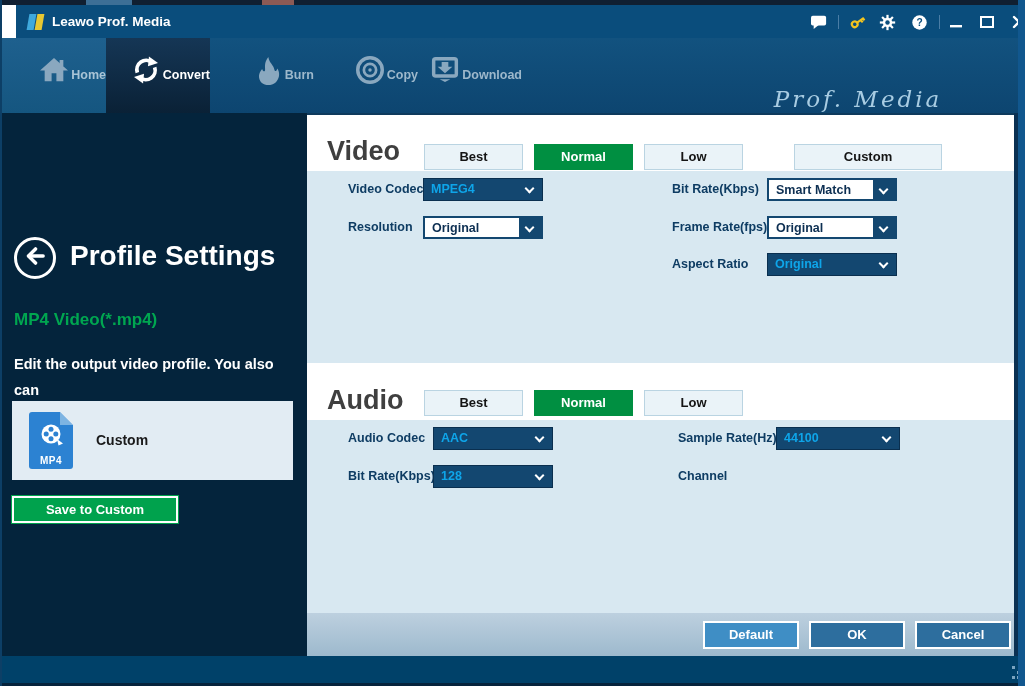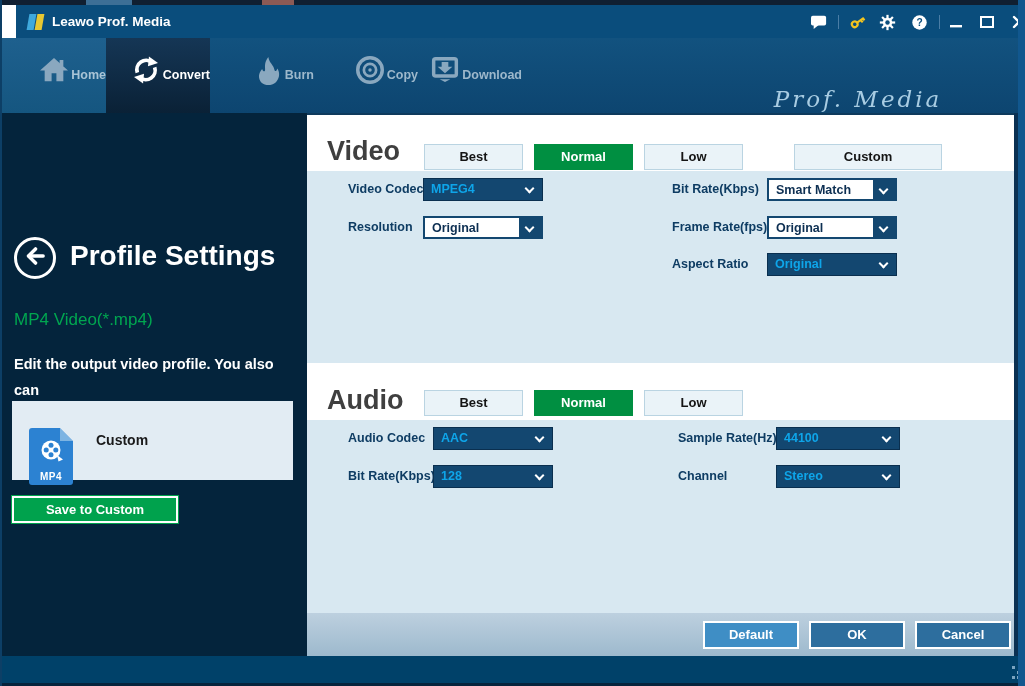--- a/index.html
+++ b/index.html
@@ -33,25 +33,25 @@
   .tab.active .tab-label { color:#fff; }
   .brand { position:absolute; right:62px; top:48px; width:210px; text-align:center; pointer-events:none; }
   .brand-text { font-family:"DejaVu Serif", serif; font-style:italic; font-size:23px;
                 color:#a8cce2; letter-spacing:3px; }
   .brand svg { display:block; margin-top:2px; }
   
   .sidebar { position:absolute; left:0; top:113px; width:307px; height:543px; background:#04243c; }
   .back-btn { position:absolute; left:14px; top:124px; width:42px; height:42px; border:3px solid #fff;
               border-radius:50%; cursor:pointer; display:flex; align-items:center; justify-content:center; }
   .page-title { position:absolute; left:70px; top:127px; color:#fff; font-size:28px; font-weight:bold; }
-  .profile-name { position:absolute; left:14px; top:197px; color:#00a650; font-size:17px; font-weight:normal; }
+  .profile-name { position:absolute; left:14px; top:197px; color:#00a650; font-size:17px; font-weight:bold; }
   .side-desc { position:absolute; left:14px; top:238px; width:285px; color:#fff; font-size:14.5px;
                font-weight:bold; line-height:26px; }
   .custom-item { position:absolute; left:12px; top:288px; width:281px; height:79px; background:#e2ecf3; cursor:pointer; }
-  .mp4-icon { position:absolute; left:17px; top:27px; width:44px; height:57px;border-radius:18px; }
+  .mp4-icon { position:absolute; left:17px; top:11px; width:44px; height:57px;border-radius:18px; }
   .mp4-icon .base { position:absolute; inset:0; background:#2c82d2; border-radius:3px; }
   .mp4-icon .cut  { position:absolute; top:0; right:0; width:0; height:0;
                     border-top:13px solid #e2ecf3; border-left:13px solid transparent; }
   .mp4-icon .flap { position:absolute; top:0; right:0; width:0; height:0;
                     border-bottom:13px solid #7db4e2; border-right:13px solid transparent; }
   .mp4-icon svg { position:absolute; left:9px; top:10px; }
   .mp4-label { position:absolute; left:0; right:0; bottom:3px; text-align:center; color:#fff;
                font-size:10px; font-weight:bold; letter-spacing:.5px; }
   .custom-label { position:absolute; left:84px; top:31px; color:#1a1a1a; font-size:14px; font-weight:bold; }
   .save-btn { position:absolute; left:12px; top:383px; width:166px; height:27px; background:#00a24d;
@@ -319,24 +319,20 @@
         <span class="chev"></span>
       </div>
 
       <div class="f-label" style="left:371px;top:7px">Sample Rate(Hz)</div>
       <div class="dd dark" style="left:469px;top:7px;width:124px">
         <span class="dd-val">44100</span>
         <span class="chev"></span>
       </div>
 
       <div class="f-label" style="left:371px;top:45px">Channel</div>
-      <div class="dd dark" style="left:469px;top:45px;width:124px">
-        <span class="dd-val">Stereo</span>
-        <span class="chev"></span>
-      </div>
     </div>
 
     <div class="bottom-bar">
       <div class="bb-btn bb-default">Default</div>
       <div class="bb-btn bb-ok">OK</div>
       <div class="bb-btn bb-cancel">Cancel</div>
     </div>
   </div>
 
   <div class="window-footer">

